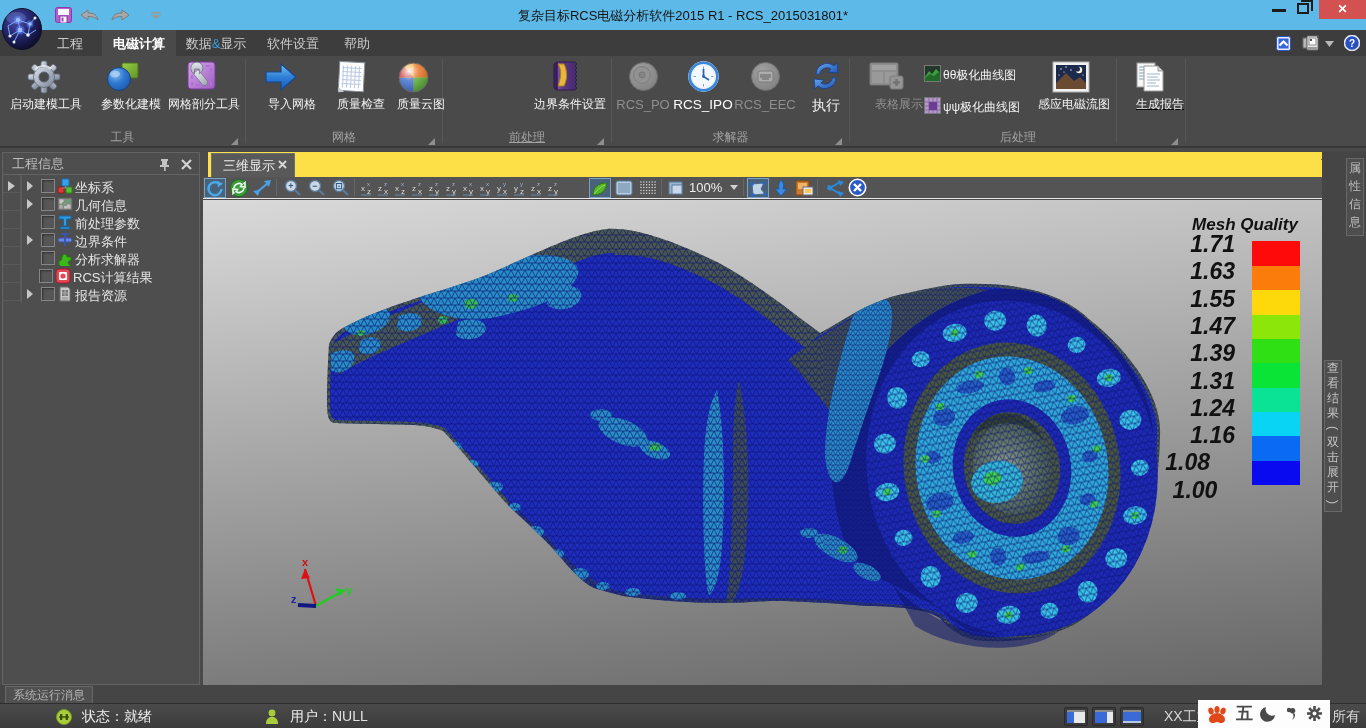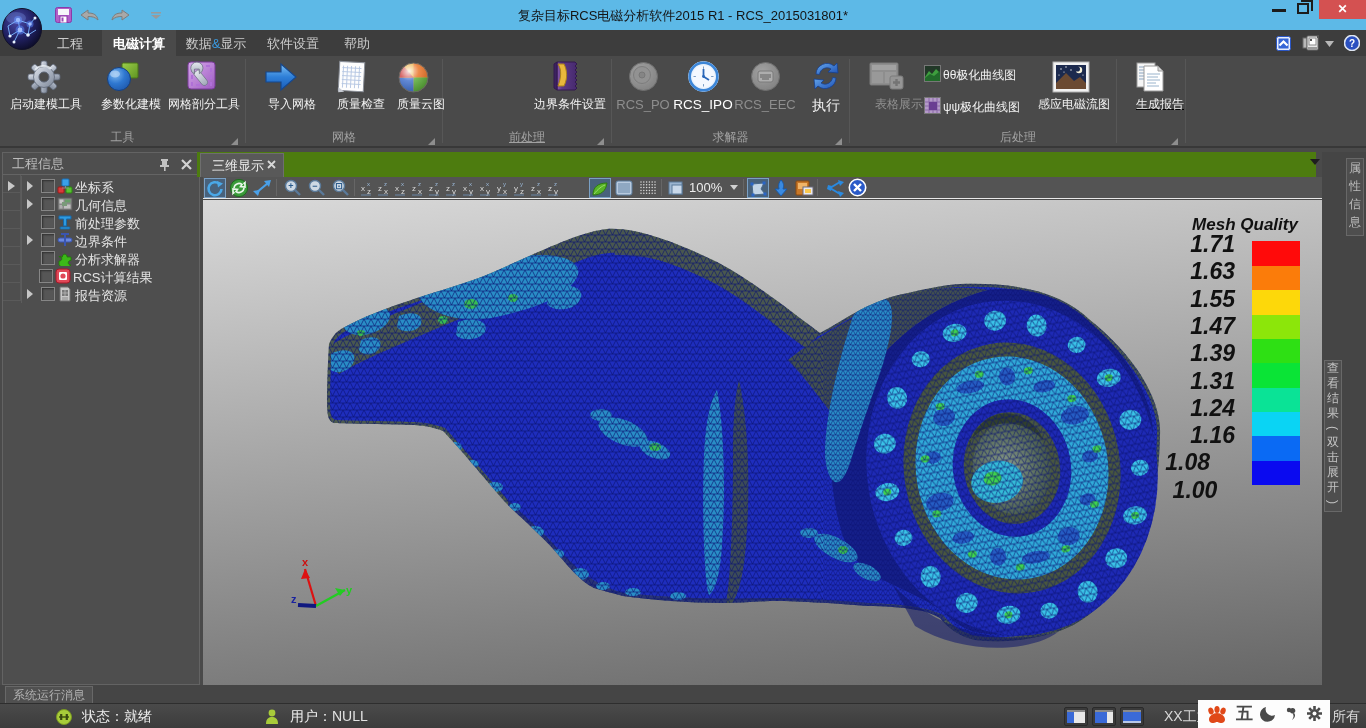--- a/index.html
+++ b/index.html
@@ -39,21 +39,21 @@
 #lp-head { position:absolute; left:0; top:0; right:0; height:22px; border-bottom:1px solid #646464; color:#bcbcbc; font-size:13px; line-height:22px; padding-left:9px; }
 #numcol { position:absolute; left:1px; top:23px; width:18px; height:127px; border-right:1px solid #5d5d5d; }
 .ncell { position:absolute; left:0; width:18px; height:18px; border-bottom:1px solid #5a5a5a; }
 .treerow { position:absolute; left:0; height:18px; width:196px; font-size:13px; color:#e4e4e4; }
 .texp { position:absolute; left:25px; top:4px; width:0; height:0; border-left:6px solid #c6c6c6; border-top:5px solid transparent; border-bottom:5px solid transparent; }
 .tcheck { position:absolute; left:39px; top:2px; width:14px; height:14px; border:1px solid #868686; background:#565656; box-shadow:inset 1px 1px 2px rgba(0,0,0,.45); }
 .ticon { position:absolute; left:55px; top:1px; width:16px; height:16px; }
 .tlabel { position:absolute; left:73px; top:2px; }
 
 
-#tabbar { position:absolute; left:197px; top:152px; width:1119px; height:25px; background:#4d7c0f; }
+#tabbar { position:absolute; left:208px; top:152px; width:1119px; height:25px; background:#fde047; }
 #tab3d { position:absolute; left:3px; top:1px; width:84px; height:24px; background:#595959; border:1px solid #6e6e6e; border-bottom:none; color:#ececec; font-size:13px; line-height:23px; padding-left:11px; }
 #tabdrop { position:absolute; left:1113px; top:7px; width:0; height:0; border-top:6px solid #1e1e1e; border-left:5px solid transparent; border-right:5px solid transparent; }
 #vtoolbar { position:absolute; left:203px; top:177px; width:1119px; height:22px; background:#545454; border-bottom:1px solid #e8e8e8; }
 .tbtn { position:absolute; top:1px; width:22px; height:20px; }
 .tbtn.on { background:#48627c; border:1px solid #7aa0c4; }
 .tsep { position:absolute; top:2px; width:1px; height:17px; background:#404040; border-right:1px solid #666; }
 #viewport { position:absolute; left:203px; top:200px; width:1119px; height:485px; background:linear-gradient(174deg, #d9d9d9, #666666); }
 
 
 #legend-title { position:absolute; left:1170px; top:215px; width:150px; text-align:center; font-size:17px; font-weight:bold; font-style:italic; color:#111; }

